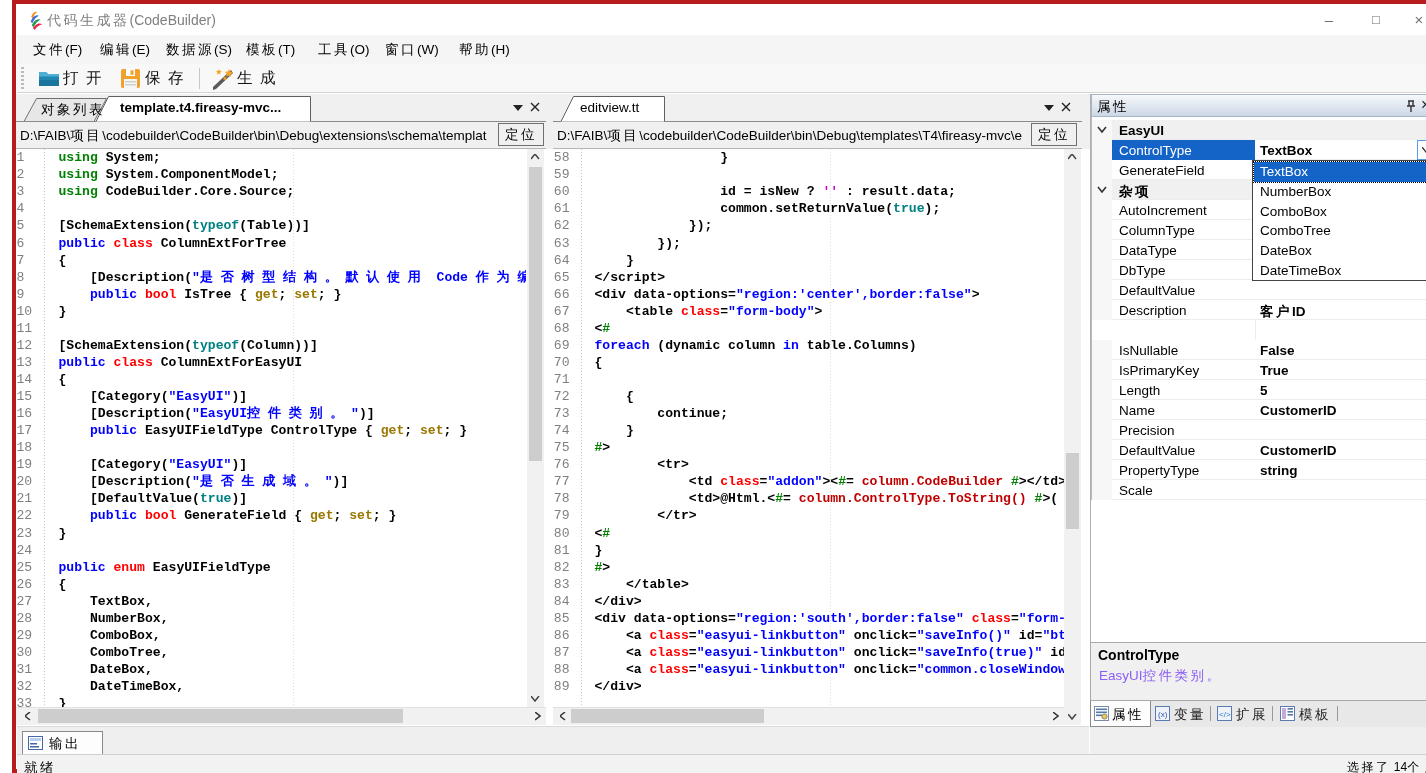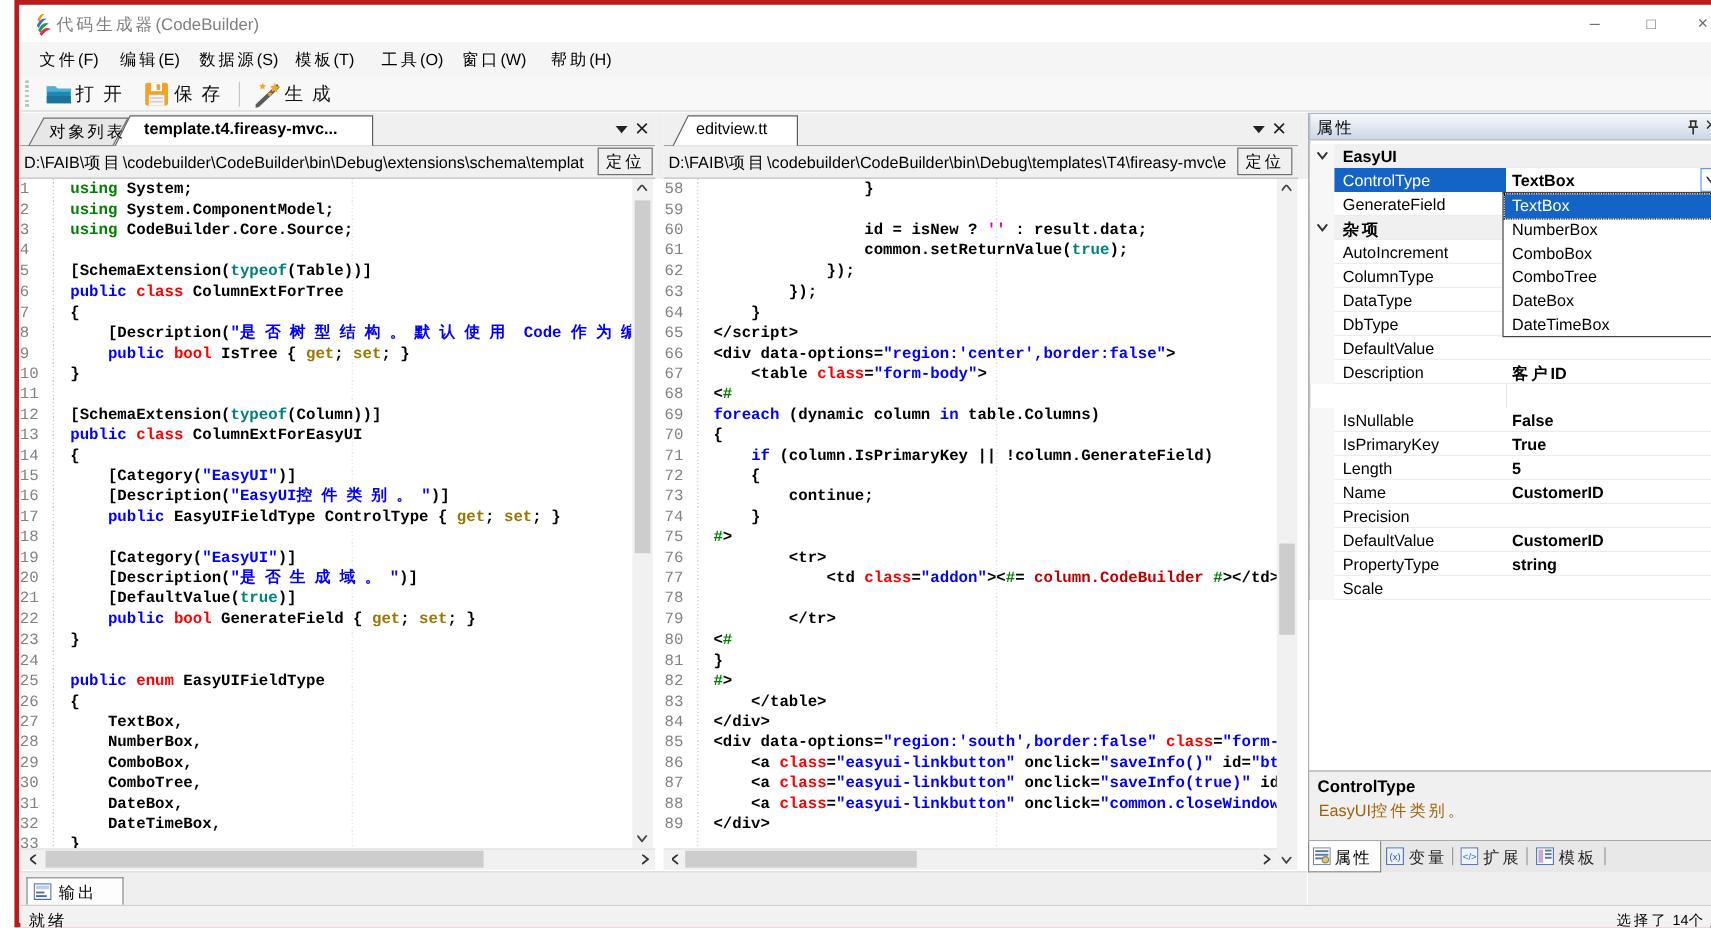--- a/index.html
+++ b/index.html
@@ -201,34 +201,34 @@
 <div class="codeline" style="left:578.5px;top:281.68px">&lt;div data-options=<span class="st">"region:'center',border:false"</span>&gt;</div>
 <div class="codeline lnum" style="left:537.8px;top:298.74px">67</div>
 <div class="codeline" style="left:578.5px;top:298.74px">    &lt;table <span class="kr">class</span>=<span class="st">"form-body"</span>&gt;</div>
 <div class="codeline lnum" style="left:537.8px;top:315.80px">68</div>
 <div class="codeline" style="left:578.5px;top:315.80px">&lt;<span class="gh">#</span></div>
 <div class="codeline lnum" style="left:537.8px;top:332.86px">69</div>
 <div class="codeline" style="left:578.5px;top:332.86px"><span class="kb">foreach</span> (dynamic column <span class="kb">in</span> table.Columns)</div>
 <div class="codeline lnum" style="left:537.8px;top:349.92px">70</div>
 <div class="codeline" style="left:578.5px;top:349.92px">{</div>
 <div class="codeline lnum" style="left:537.8px;top:366.98px">71</div>
-<div class="codeline" style="left:578.5px;top:366.98px">    <span class="kb">if</span> (column.IsPrimaryKey || !column.GenerateField)</div>
 <div class="codeline lnum" style="left:537.8px;top:384.04px">72</div>
 <div class="codeline" style="left:578.5px;top:384.04px">    {</div>
 <div class="codeline lnum" style="left:537.8px;top:401.10px">73</div>
 <div class="codeline" style="left:578.5px;top:401.10px">        continue;</div>
 <div class="codeline lnum" style="left:537.8px;top:418.16px">74</div>
 <div class="codeline" style="left:578.5px;top:418.16px">    }</div>
 <div class="codeline lnum" style="left:537.8px;top:435.22px">75</div>
 <div class="codeline" style="left:578.5px;top:435.22px"><span class="gh">#</span>&gt;</div>
 <div class="codeline lnum" style="left:537.8px;top:452.28px">76</div>
 <div class="codeline" style="left:578.5px;top:452.28px">        &lt;tr&gt;</div>
 <div class="codeline lnum" style="left:537.8px;top:469.34px">77</div>
 <div class="codeline" style="left:578.5px;top:469.34px">            &lt;td <span class="kr">class</span>=<span class="st">"addon"</span>&gt;&lt;<span class="gh">#</span>= <span class="rd">column.CodeBuilder</span> <span class="gh">#</span>&gt;&lt;/td&gt;</div>
 <div class="codeline lnum" style="left:537.8px;top:486.40px">78</div>
+<div class="codeline" style="left:578.5px;top:486.40px">            &lt;td&gt;@Html.&lt;<span class="gh">#</span>= <span class="rd">column.ControlType.ToString()</span> <span class="gh">#</span>&gt;(</div>
 <div class="codeline lnum" style="left:537.8px;top:503.46px">79</div>
 <div class="codeline" style="left:578.5px;top:503.46px">        &lt;/tr&gt;</div>
 <div class="codeline lnum" style="left:537.8px;top:520.52px">80</div>
 <div class="codeline" style="left:578.5px;top:520.52px">&lt;<span class="gh">#</span></div>
 <div class="codeline lnum" style="left:537.8px;top:537.58px">81</div>
 <div class="codeline" style="left:578.5px;top:537.58px">}</div>
 <div class="codeline lnum" style="left:537.8px;top:554.64px">82</div>
 <div class="codeline" style="left:578.5px;top:554.64px"><span class="gh">#</span>&gt;</div>
 <div class="codeline lnum" style="left:537.8px;top:571.70px">83</div>
 <div class="codeline" style="left:578.5px;top:571.70px">    &lt;/table&gt;</div>
@@ -390,21 +390,21 @@
 <div class="ddi" style="top:100.0px">DateTimeBox</div>
     </div>
 <div class="abs" style="left:1401px;top:136px;width:18px;height:20px;background:#fff;border:1px solid #569de5;z-index:31">
   <svg class="abs" style="left:4px;top:6px" width="9" height="6">
         <path d="M0 0 L4 5 L8 0" stroke="#333" stroke-width="1.4" fill="none"></path>
       </svg>
 </div>
 
 <div class="abs" style="left:1074px;top:638px;width:346px;height:59px;background:#f0f0f0;border:1px solid #a9a9a9">
   <span class="abs" style="left:7px;top:4px;font-weight:bold;font-size:14px">ControlType</span>
-  <span class="abs" style="left:8px;top:24px;font-size:13.5px;color:#a16207">EasyUI<span class="cs">控件类别。</span></span>
+  <span class="abs" style="left:8px;top:24px;font-size:13.5px;color:#8b5cf6">EasyUI<span class="cs">控件类别。</span></span>
 </div>
 <div class="abs" style="left:1074px;top:723px;width:352px;height:27px;background:#efefef"></div>
 
 <div class="abs" style="left:1074px;top:697px;width:352px;height:26px;background:#e8e8e8">
   <div class="abs" style="left:0;top:0;width:61px;height:26px;background:#fdfdfd;border:1px solid #8a8a8a;border-top:none"></div>
   <svg class="abs" style="left:4px;top:5px" width="15" height="15" viewBox="0 0 15 15">
         <rect x="0.5" y="0.5" width="14" height="14" fill="#fff" stroke="#7a8aa0"></rect>
         <rect x="2" y="2.5" width="11" height="1.6" fill="#5577aa"></rect>
         <rect x="2" y="5.5" width="11" height="1.6" fill="#5577aa"></rect>
         <rect x="2" y="8.5" width="6" height="1.6" fill="#5577aa"></rect>

